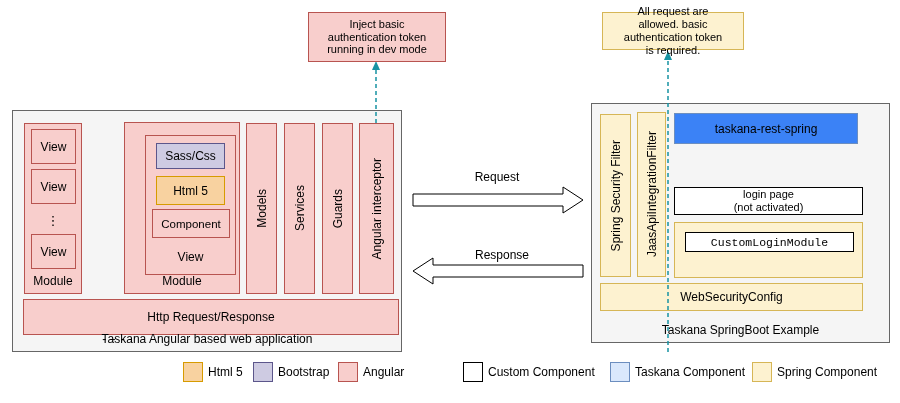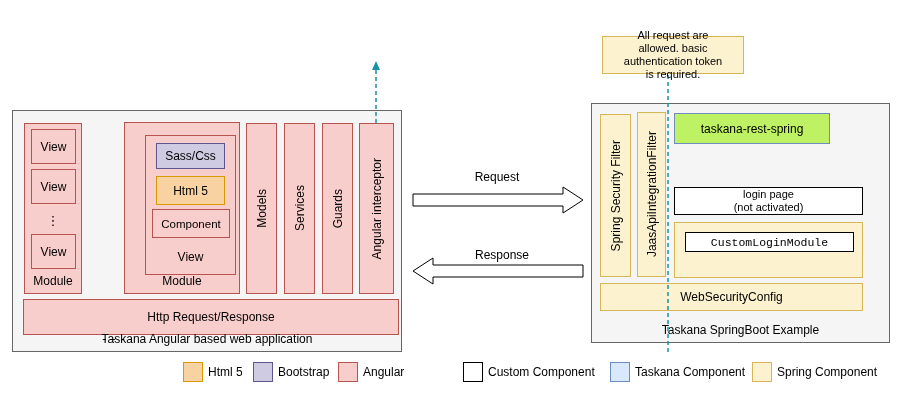--- a/index.html
+++ b/index.html
@@ -3,21 +3,21 @@
 <meta charset="utf-8">
 <style>
   * { margin:0; padding:0; box-sizing:border-box; }
   body { font-family:"Liberation Sans","DejaVu Sans",sans-serif; background:#fff; }
   .canvas { position:relative; width:900px; height:403px; background:#ffffff; overflow:hidden; color:#000; }
 
   .abs { position:absolute; }
   .center { display:flex; align-items:center; justify-content:center; text-align:center; }
 
   
-  .note { font-size:11px; line-height:1.18; padding:2px 16px; z-index:3;margin-top:24px; }
+  .note { font-size:11px; line-height:1.18; padding:2px 16px; z-index:3; }
   .note-left { left:308px; top:12px; width:138px; height:50px; background:#f8cecc; border:1px solid #b85450; }
   .note-right { left:602px; top:12px; width:142px; height:38px; background:#fdf2d0; border:1px solid #d6b656; }
 
   
   .container { background:#f5f5f5; border:1px solid #666666; }
   .container-left  { left:12px;  top:110px; width:390px; height:242px; }
   .container-right { left:591px; top:103px; width:299px; height:240px; }
   .container-title { position:absolute; left:0; right:0; bottom:5px; text-align:center; font-size:12px; }
 
   
@@ -41,21 +41,21 @@
   .vbar-intercept{ left:346px; width:35px; }
   .vtext { writing-mode:vertical-rl; transform:rotate(180deg); font-size:12px; white-space:nowrap; }
 
   .httpbar { position:absolute; left:10px; top:188px; width:376px; height:36px; font-size:12px; background:#f8cecc; border:1px solid #b85450; }
 
   
   .yellow { background:#fdf2d0; border:1px solid #d6b656; }
   .fbar { position:absolute; display:flex; align-items:center; justify-content:center; }
   .fbar-spring { left:8px;  top:10px; width:31px; height:163px; }
   .fbar-jaas   { left:45px; top:8px;  width:29px; height:165px; }
-  .restbox  { position:absolute; left:82px; top:9px;   width:156px; height:31px; font-size:12px; background:#bef264; border:1px solid #6c8ebf; }
+  .restbox  { position:absolute; left:82px; top:9px;   width:184px; height:31px; font-size:12px; background:#3b82f6; border:1px solid #6c8ebf; }
   .loginbox { position:absolute; left:82px; top:83px;  width:189px; height:28px; font-size:11px; line-height:1.2; background:#ffffff; border:1px solid #000; flex-direction:column; }
   .providerbox { position:absolute; left:82px; top:118px; width:189px; height:56px; }
   .customlogin { position:absolute; left:10px; top:9px; width:169px; height:20px; font-size:11.5px; background:#ffffff; border:1px solid #000;font-family:Liberation Mono, monospace; }
   .provider-label { position:absolute; left:0; right:0; bottom:5px; text-align:center; font-size:12px; }
   .websecbox { position:absolute; left:8px; top:179px; width:263px; height:28px; font-size:12px; }
 
   
   .flow-label { font-size:12px; z-index:2; }
   .label-request  { left:452px; top:170px; width:90px; height:14px; }
   .label-response { left:457px; top:248px; width:90px; height:14px; }
@@ -65,20 +65,21 @@
   .swatch { width:20px; height:20px; border:1px solid #000; margin-right:5px; flex:none; }
   .legend-label { font-size:12px; white-space:nowrap; }
 
   svg.overlay { position:absolute; left:0; top:0; z-index:2; pointer-events:none; }
 </style>
 </head>
 <body>
 
 <div class="canvas">
 
+  <div class="abs center note note-left">Inject basic authentication token running in dev mode</div>
   <div class="abs center note note-right">All request are allowed. basic authentication token is required.</div>
 
   <div class="abs container container-left">
 
     <div class="abs pink module1">
       <div class="viewbox center" style="top:5px">View</div>
       <div class="viewbox center" style="top:45px">View</div>
       <div class="vdots center">⋮</div>
       <div class="viewbox center" style="top:110px">View</div>
       <div class="module1-label">Module</div>

